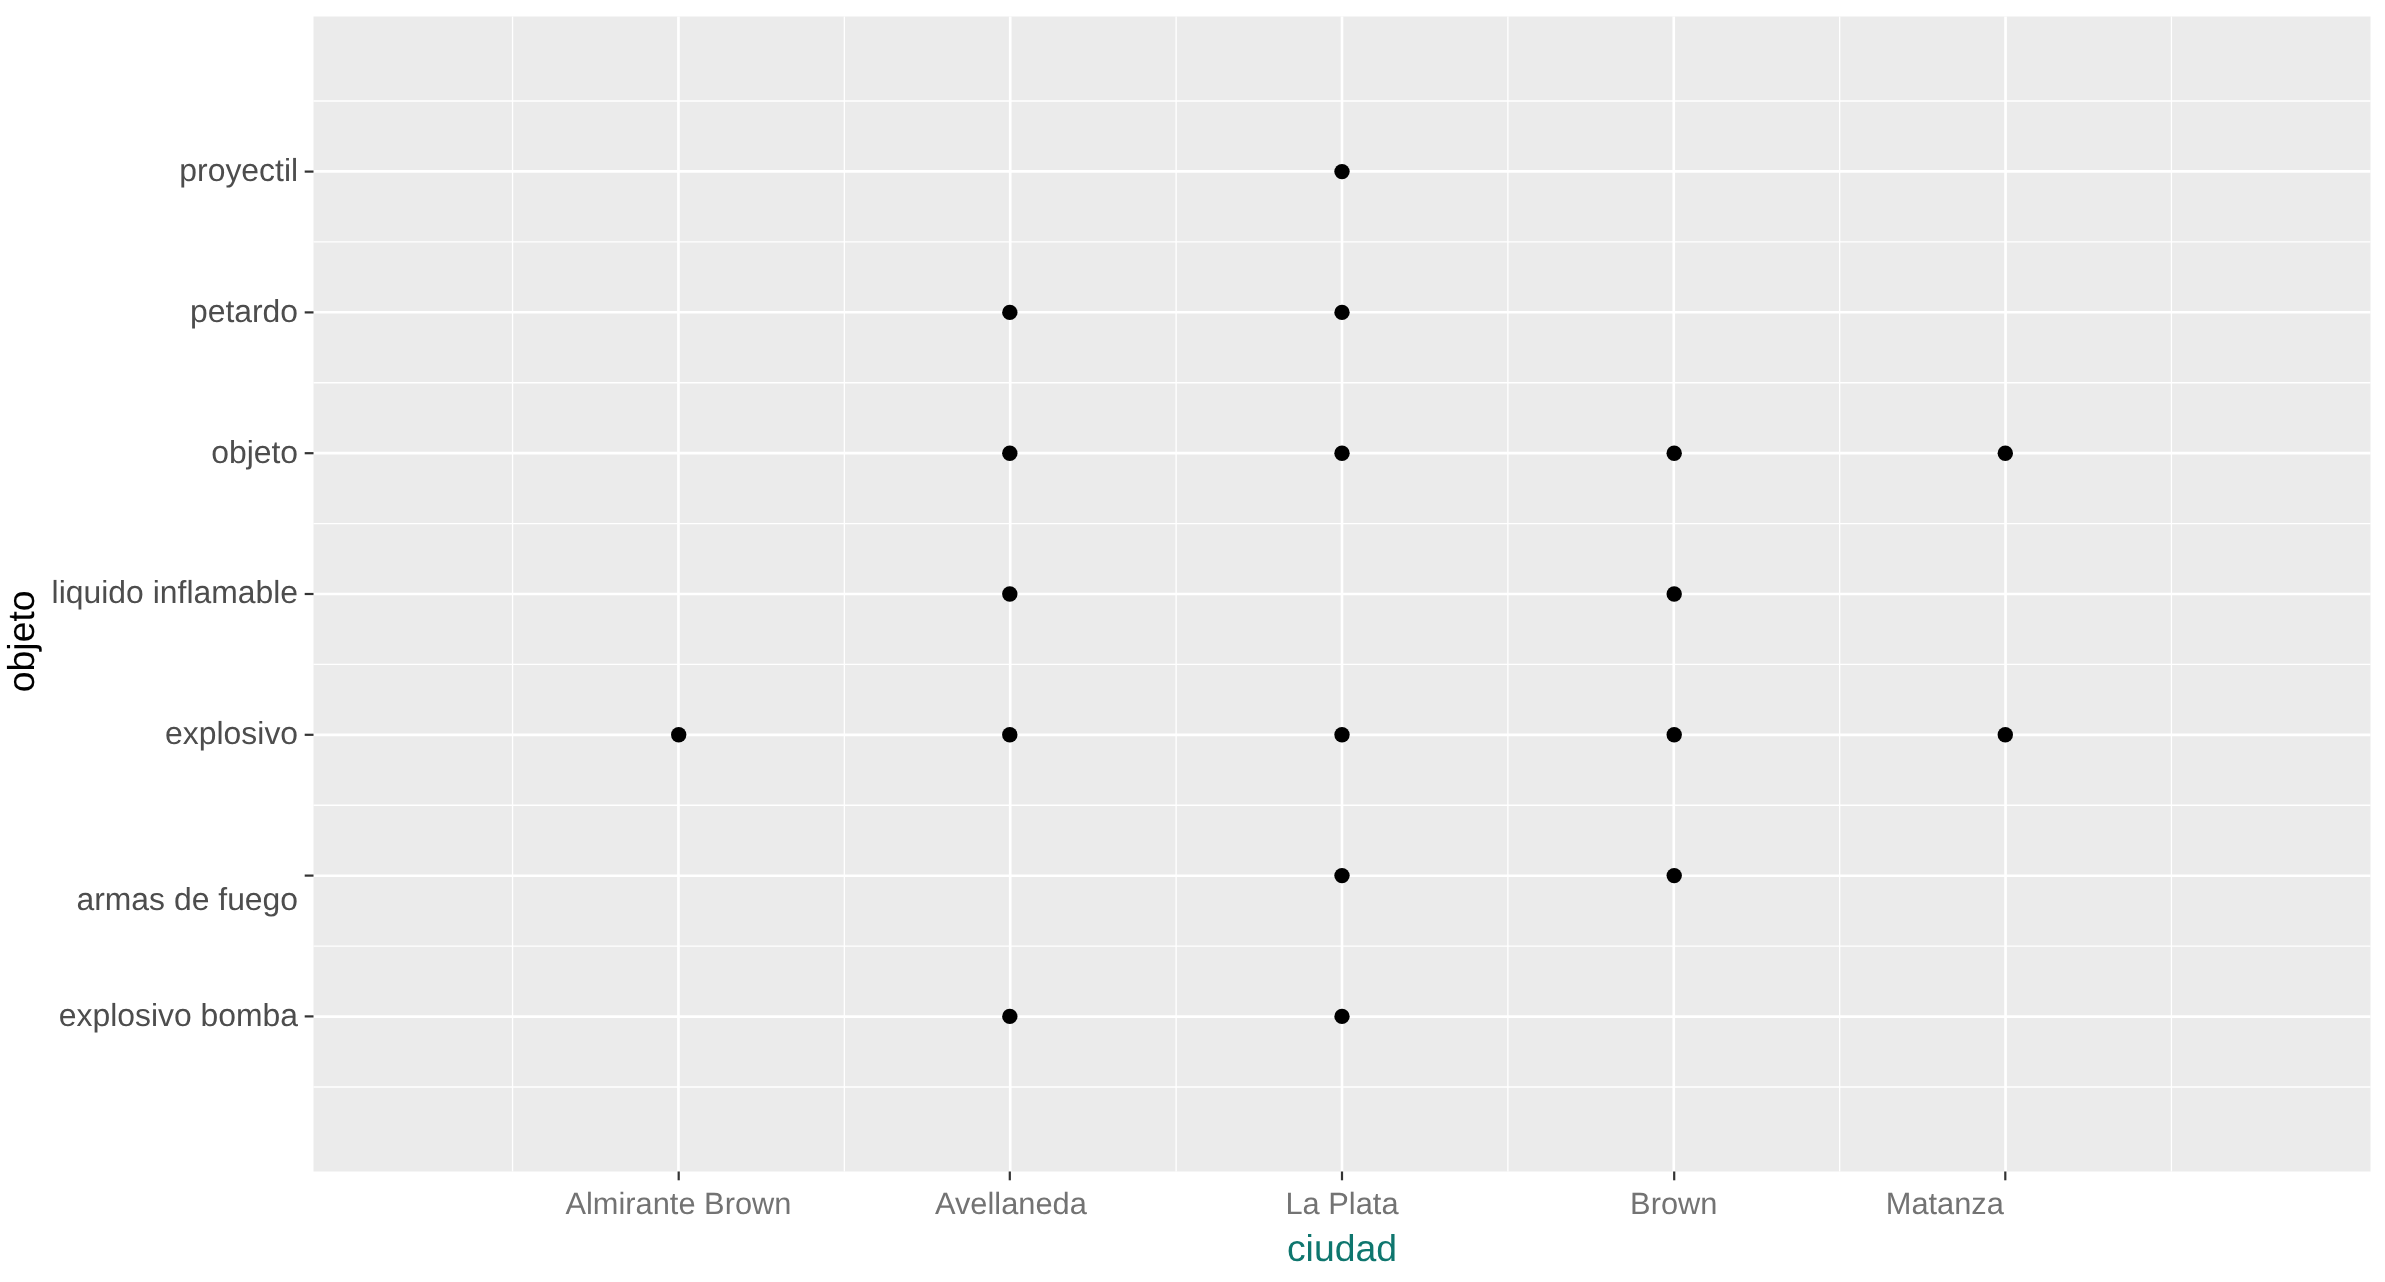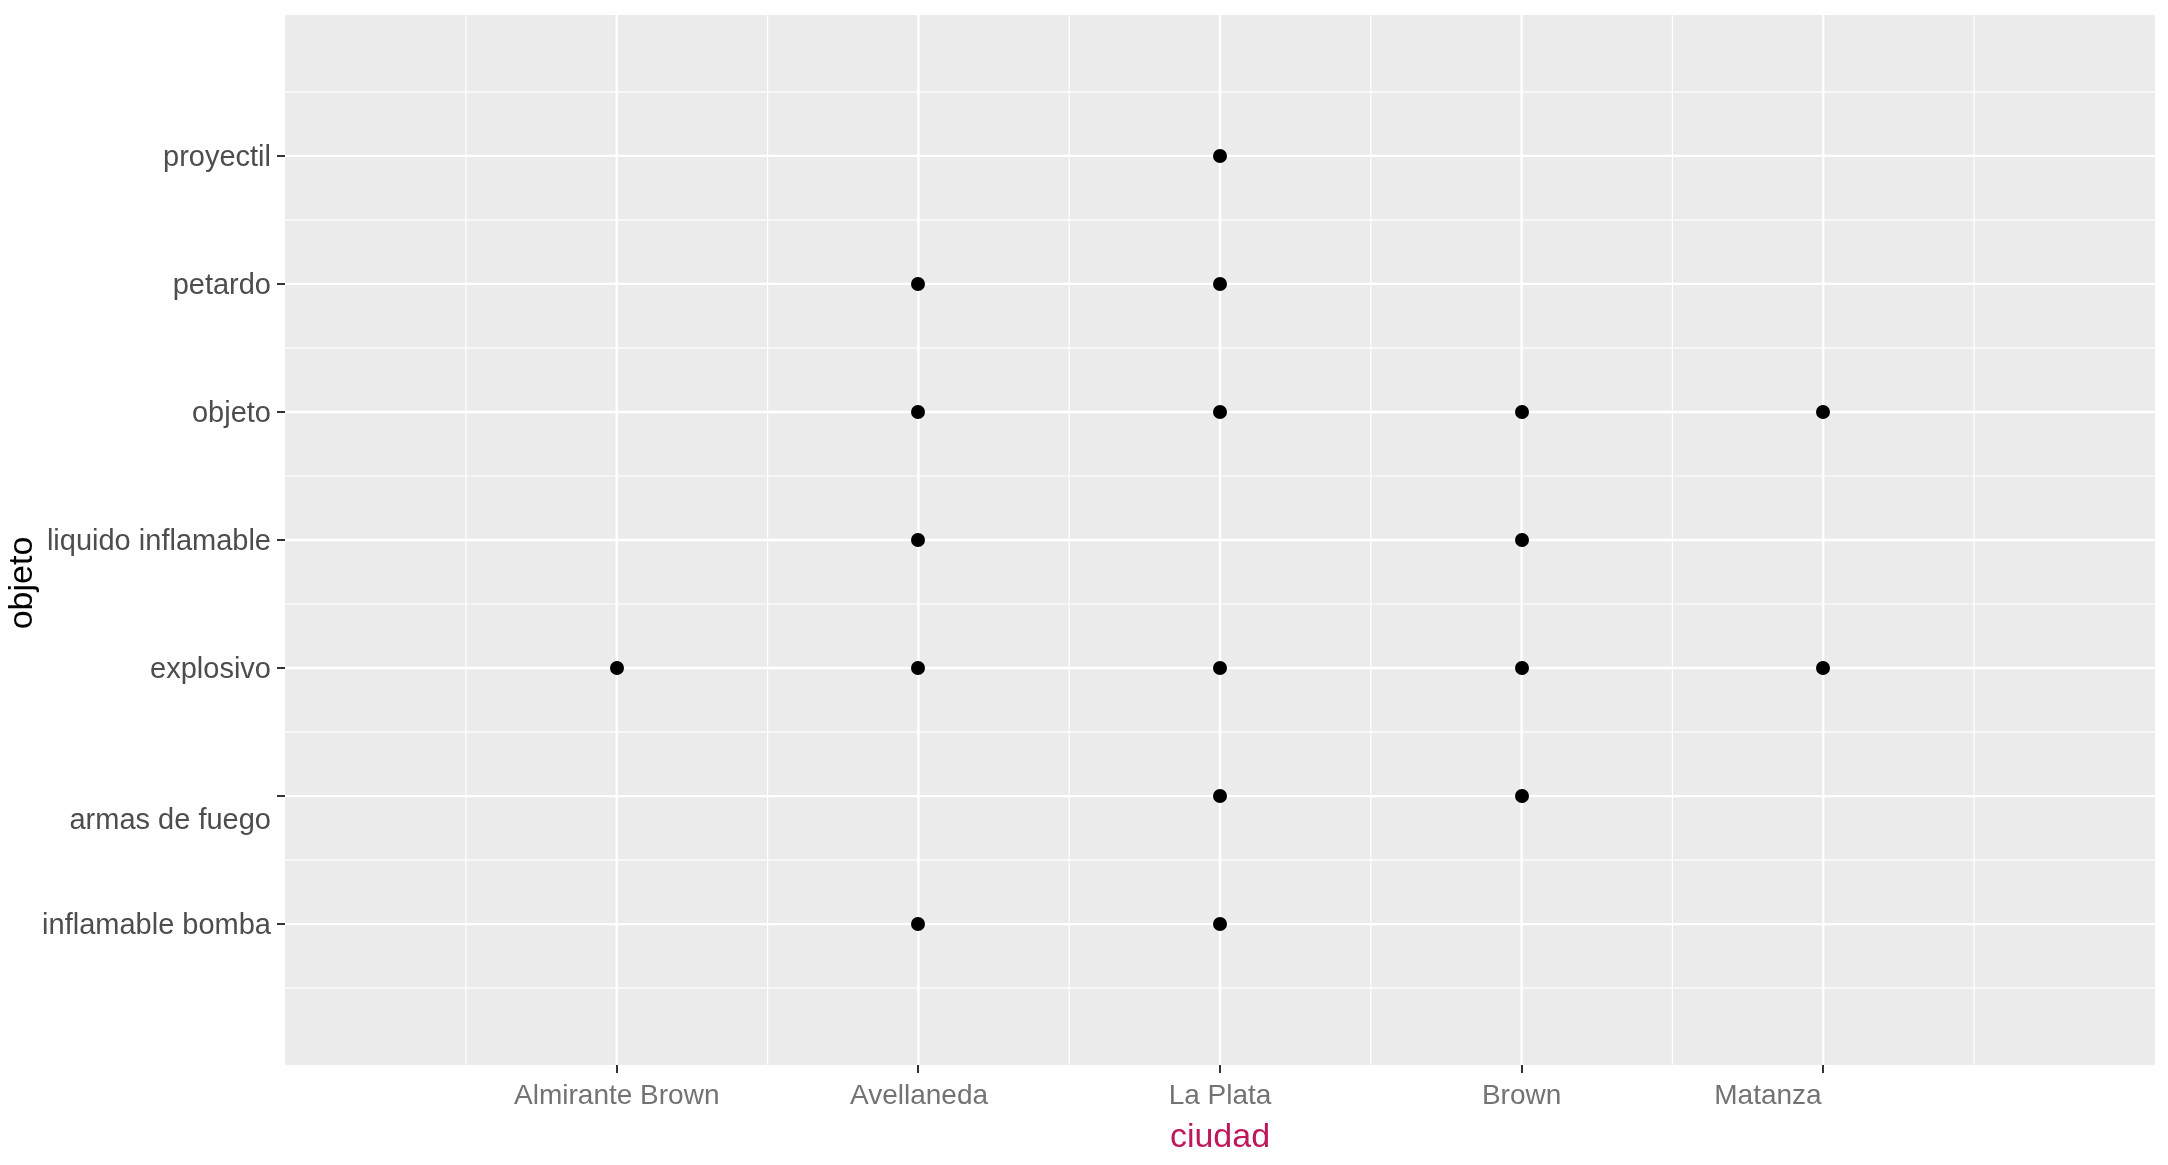--- a/index.html
+++ b/index.html
@@ -22,21 +22,21 @@
     transform: translate(-50%, -50%) rotate(-90deg);
     transform-origin: center center;
     font-size: 34px;
     color: #000;
     white-space: nowrap;
   }
   .x-axis-title {
     position: absolute;
     bottom: 10px;
     font-size: 34px;
-    color: #be185d;
+    color: #0f766e;
   }
   .plot-area {
     position: absolute;
     background: #EBEBEB;
   }
   svg.grid {
     position: absolute;
     left: 0; top: 0;
     width: 100%; height: 100%;
     overflow: visible;
@@ -125,21 +125,21 @@
       <div class="tick-label-x" style="left: 331.774px;">Almirante Brown</div>
       <div class="tick-mark-x" style="left: 633.387px;"></div>
       <div class="tick-label-x" style="left: 634px;">Avellaneda</div>
       <div class="tick-mark-x" style="left: 935px;"></div>
       <div class="tick-label-x" style="left: 935px;">La Plata</div>
       <div class="tick-mark-x" style="left: 1236.61px;"></div>
       <div class="tick-label-x" style="left: 1236.61px;">Brown</div>
       <div class="tick-mark-x" style="left: 1538.23px;"></div>
       <div class="tick-label-x" style="left: 1483px;">Matanza</div>
       <div class="tick-mark-y" style="top: 909.146px;"></div>
-      <div class="tick-label-y" style="top: 909.146px;">inflamable bomba</div>
+      <div class="tick-label-y" style="top: 909.146px;">explosivo bomba</div>
       <div class="tick-mark-y" style="top: 781.098px;"></div>
       <div class="tick-label-y" style="top: 781.098px; margin-top: 23px;">armas de fuego</div>
       <div class="tick-mark-y" style="top: 653.049px;"></div>
       <div class="tick-label-y" style="top: 653.049px;">explosivo</div>
       <div class="tick-mark-y" style="top: 525px;"></div>
       <div class="tick-label-y" style="top: 525px;">liquido inflamable</div>
       <div class="tick-mark-y" style="top: 396.951px;"></div>
       <div class="tick-label-y" style="top: 396.951px;">objeto</div>
       <div class="tick-mark-y" style="top: 268.902px;"></div>
       <div class="tick-label-y" style="top: 268.902px;">petardo</div>

